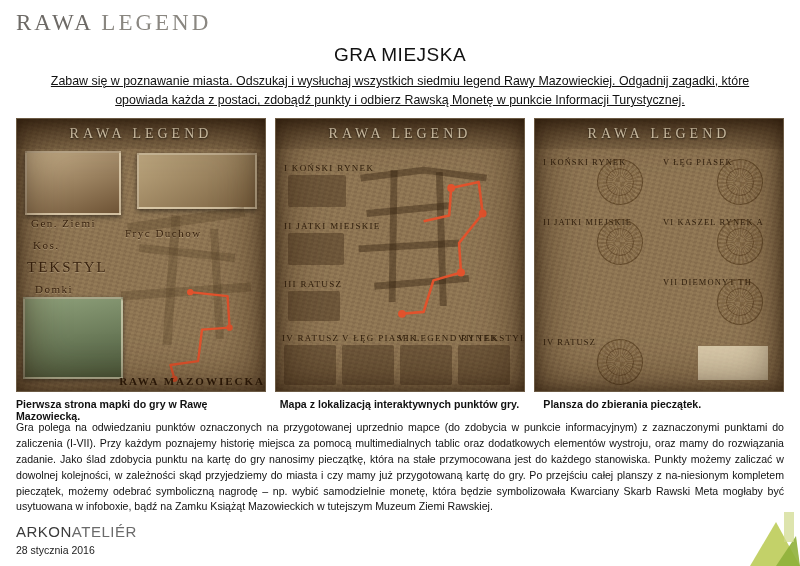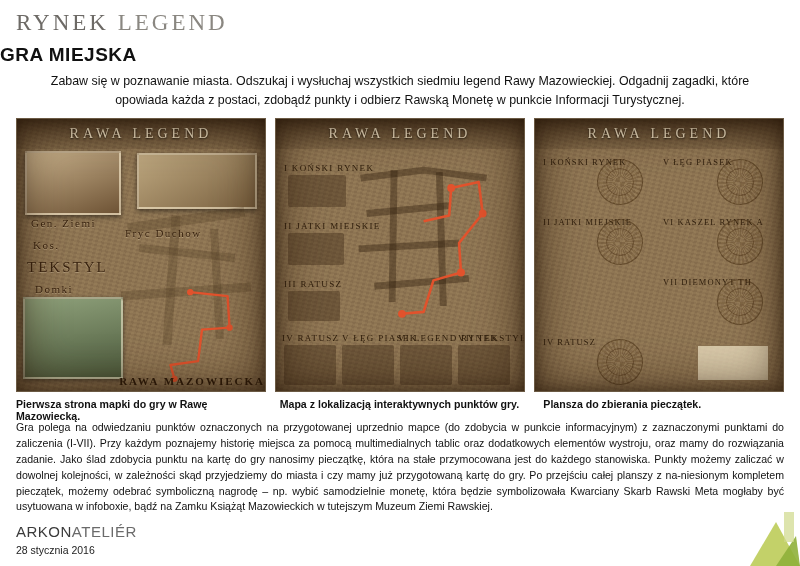--- a/index.html
+++ b/index.html
@@ -34,35 +34,36 @@
   }
   .brand .rawa { color: #6d6a66; }
   .brand .legend { color: #8a8781; }
 
   
   .title {
     position: absolute;
     left: 0;
     right: 0;
     top: 44px;
-    text-align: left;
+    text-align: center;
     font-size: 19px;
-    font-weight: bold;
+    font-weight: normal;
     letter-spacing: 0.5px;
     color: #111;
   }
   .subtitle {
     position: absolute;
     left: 28px;
     right: 28px;
     top: 72px;
     text-align: center;
     font-size: 12.4px;
     line-height: 1.55;
     color: #111;
+    text-decoration: underline;
   }
 
   
   .panels {
     position: absolute;
     left: 16px;
     right: 16px;
     top: 118px;
     height: 274px;
     display: flex;
@@ -263,21 +264,21 @@
     height: 64px;
     pointer-events: none;
   }
 </style>
 </head>
 <body>
 
 <div class="page">
 
   <div class="brand">
-    <span class="rawa">RYNEK</span>
+    <span class="rawa">RAWA</span>
     <span class="legend">LEGEND</span>
   </div>
 
   <div class="title">GRA MIEJSKA</div>
   <div class="subtitle">Zabaw się w poznawanie miasta. Odszukaj i wysłuchaj wszystkich siedmiu legend Rawy Mazowieckiej. Odgadnij zagadki, które opowiada każda z postaci,  zdobądź punkty i odbierz Rawską Monetę w punkcie Informacji Turystycznej.</div>
 
   <div class="panels">
 
     <div class="panel">
       <div class="parch"></div>

